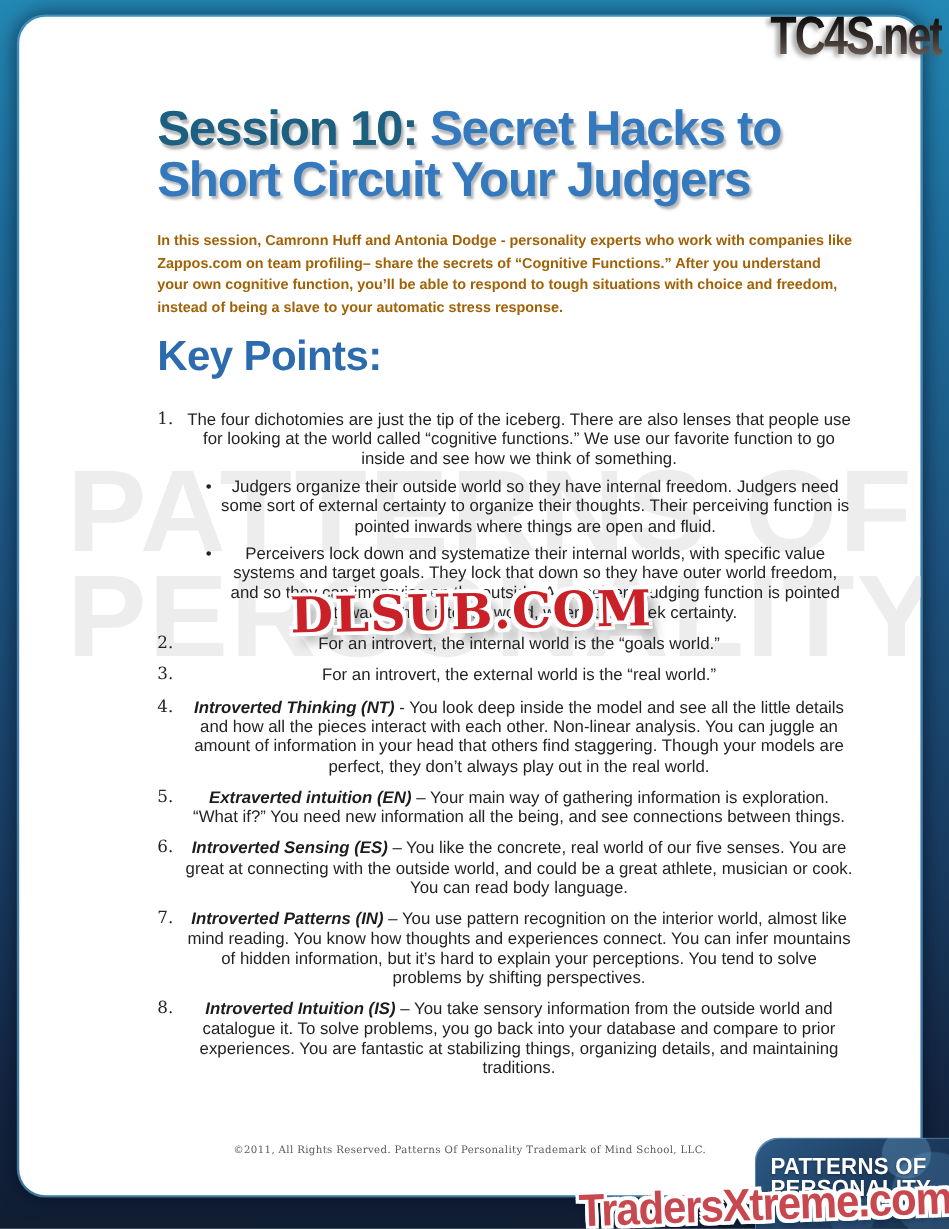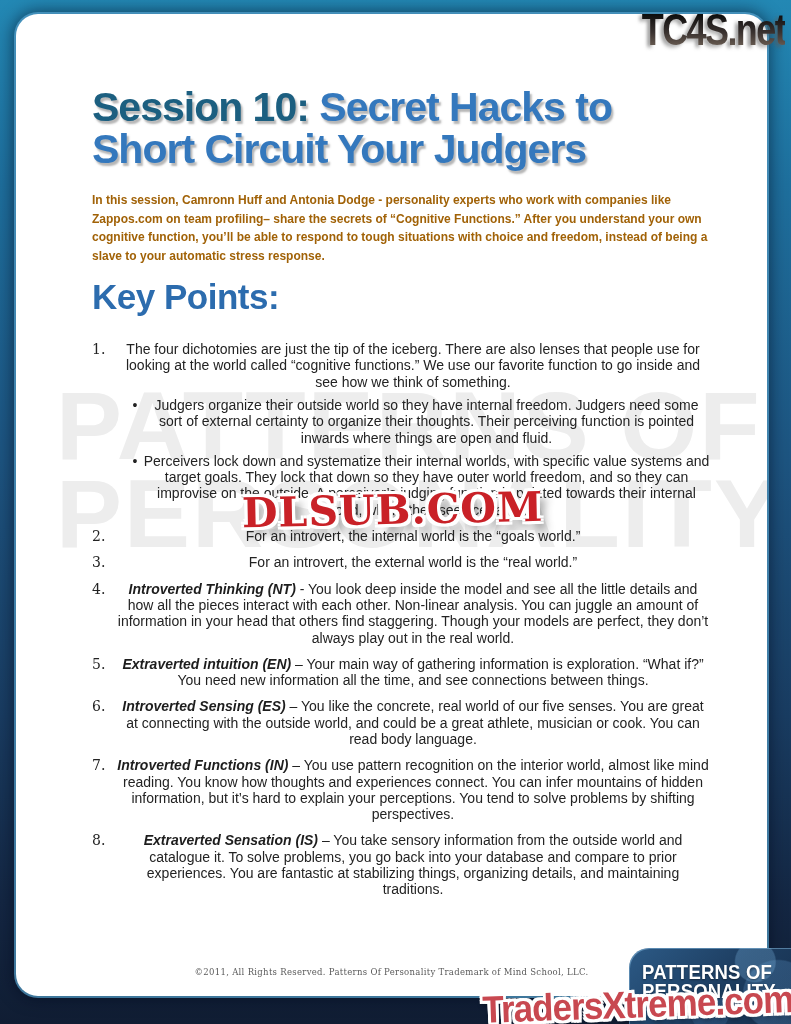--- a/index.html
+++ b/index.html
@@ -13,38 +13,38 @@
     background:#ffffff;border-radius:22px;
     box-shadow:0 0 0 2px rgba(90,170,215,.65), 0 0 16px 3px rgba(0,10,30,.55);
     z-index:1;
   }
   .page-inner{position:relative;width:100%;height:100%;overflow:hidden;border-radius:22px;}
   .bg-watermark{
     position:absolute;left:40px;top:368px;z-index:0;
     font-weight:700;font-size:97px;line-height:88px;letter-spacing:2px;
     color:#ededed;white-space:nowrap;transform:scaleX(1.02);transform-origin:left top;
   }
-  .content{position:relative;z-index:1;padding:72px 56px 0 76px;}
+  .content{position:relative;z-index:1;padding:72px 56px 0 76px;margin-left:39px;}
   .title{font-weight:700;font-size:41px;line-height:42px;letter-spacing:-1px;
     text-shadow:2px 3px 2px rgba(110,110,110,.5);}
   .title .t-teal{color:#1c5f80;}
   .title .t-blue{color:#3478bd;}
   .intro{margin-top:21px;font-weight:700;font-size:12px;line-height:18.5px;color:#a16207;}
   .keypoints-h{margin-top:17px;font-weight:700;font-size:35px;line-height:30px;color:#2c6cae;
     letter-spacing:-0.5px;}
   ol.kp{list-style:none;margin:9px 0 0 0;padding:0;font-size:14px;line-height:16.3px;color:#232323;}
   ol.kp>li{display:flex;margin-bottom:10px;}
   .num{flex:0 0 23px;font-family:"DejaVu Serif",serif;font-size:14px;color:#232323;}
   .itext{flex:1;text-align:center;}
   .itext b{font-weight:700;color:#1d1d1d;font-style:italic;}
   .bullets{margin-top:4px;}
   .bullet{display:flex;margin:7px 0 0 13px;}
   .bdot{flex:0 0 14px;font-size:14px;}
   .footer{
-    position:absolute;left:0;bottom:19px;width:100%;text-align:center;z-index:1;
+    position:absolute;left:0;bottom:32px;width:100%;text-align:center;z-index:1;
     font-family:"DejaVu Serif",serif;font-size:8.5px;color:#5a5a5a;letter-spacing:.3px;
   }
   
   .wm-tc4s{
     position:absolute;top:4px;right:6px;z-index:8;
     font-weight:700;font-size:45px;letter-spacing:-2px;white-space:nowrap;
     transform:scaleX(.8);transform-origin:right top;
     background:linear-gradient(180deg,#0b0b0b 18%,#3a3230 55%,#8a7a6a 100%);
     -webkit-background-clip:text;background-clip:text;color:transparent;
     filter:drop-shadow(-4px 2px 2px rgba(90,90,90,.55));
@@ -134,36 +134,36 @@
           <span class="itext">For an introvert, the external world is the “real world.”</span>
         </li>
 
         <li>
           <span class="num">4.</span>
           <span class="itext"><b>Introverted Thinking (NT)</b><span>  - You look deep inside the model and see all the little details and how all the pieces interact with each other. Non-linear analysis. You can juggle an amount of information in your head that others find staggering. Though your models are perfect, they don’t always play out in the real world.</span></span>
         </li>
 
         <li>
           <span class="num">5.</span>
-          <span class="itext"><b>Extraverted intuition (EN)</b><span> – Your main way of gathering information is exploration. “What if?” You need new information all the time, and see connections between things.</span></span>
+          <span class="itext"><b>Extraverted intuition (EN)</b><span> – Your main way of gathering information is exploration. “What if?” You need new information all the being, and see connections between things.</span></span>
         </li>
 
         <li>
           <span class="num">6.</span>
           <span class="itext"><b>Introverted Sensing (ES)</b><span> – You like the concrete, real world of our five senses. You are great at connecting with the outside world, and could be a great athlete, musician or cook. You can read body language.</span></span>
         </li>
 
         <li>
           <span class="num">7.</span>
-          <span class="itext"><b>Introverted Functions (IN)</b><span> – You use pattern recognition on the interior world, almost like mind reading. You know how thoughts and experiences connect. You can infer mountains of hidden information, but it’s hard to explain your perceptions. You tend to solve problems by shifting perspectives.</span></span>
+          <span class="itext"><b>Introverted Patterns (IN)</b><span> – You use pattern recognition on the interior world, almost like mind reading. You know how thoughts and experiences connect. You can infer mountains of hidden information, but it’s hard to explain your perceptions. You tend to solve problems by shifting perspectives.</span></span>
         </li>
 
         <li>
           <span class="num">8.</span>
-          <span class="itext"><b>Extraverted Sensation (IS)</b><span> – You take sensory information from the outside world and catalogue it. To solve problems, you go back into your database and compare to prior experiences. You are fantastic at stabilizing things, organizing details, and maintaining traditions.</span></span>
+          <span class="itext"><b>Introverted Intuition (IS)</b><span> – You take sensory information from the outside world and catalogue it. To solve problems, you go back into your database and compare to prior experiences. You are fantastic at stabilizing things, organizing details, and maintaining traditions.</span></span>
         </li>
 
       </ol>
     </div>
 
     <div class="footer">©2011, All Rights Reserved. Patterns Of Personality Trademark of Mind School, LLC.</div>
   </div>
 </div>
 
 <div class="wm-tc4s">TC4S.net</div>

